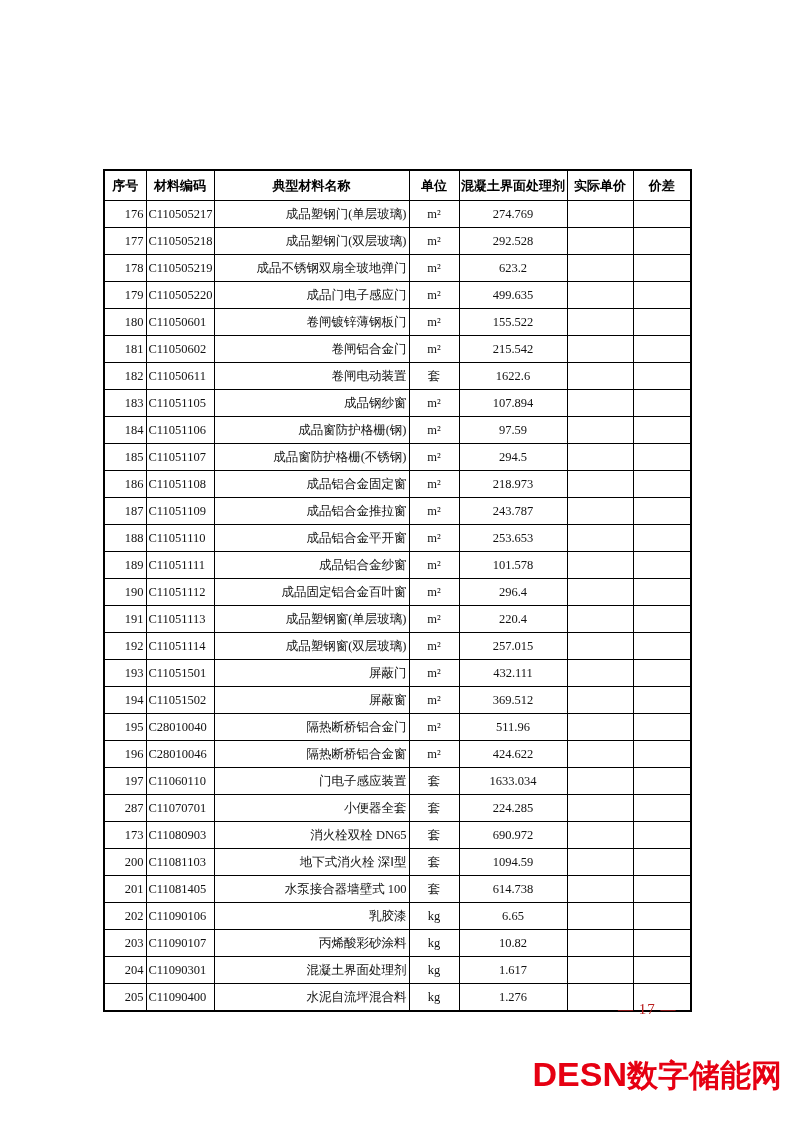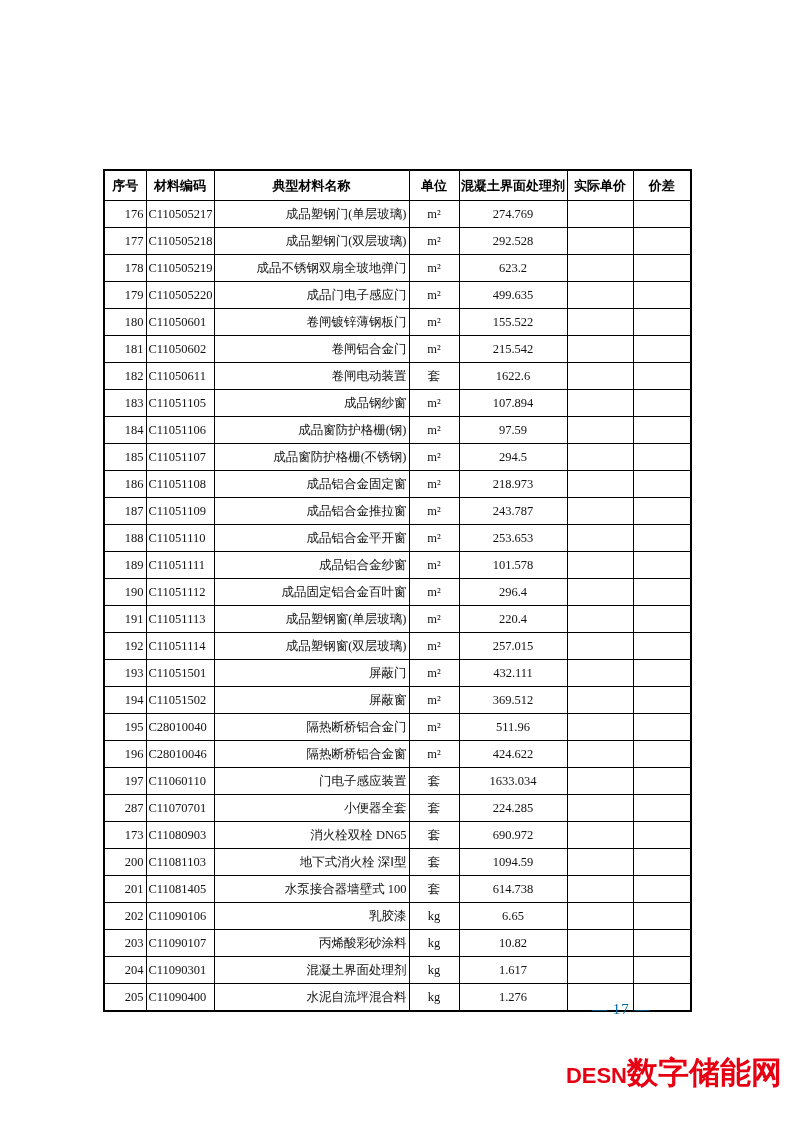--- a/index.html
+++ b/index.html
@@ -47,36 +47,36 @@
   td.c0 { text-align: right; }
   td.c1 { text-align: left; padding-left: 8px; }
   td.c2 { text-align: right; padding-left: 9px; font-size: 13px; }
   td.c3 { text-align: center; }
   td.c4 { text-align: center; }
   td.c5 { text-align: center; }
   td.c6 { text-align: center; }
 
   .page-number {
     position: absolute;
-    top: 1001px; left: 592px;
+    top: 1001px; left: 618px;
     font-size: 15px;
-    color: #0369a1;
+    color: #b91c1c;
     letter-spacing: 1px;
     white-space: nowrap;
   }
   .watermark {
     position: absolute;
     top: 1057px; right: 12px;
     font-weight: bold;
     white-space: nowrap;
     line-height: 1;
   }
   .watermark .wm-en {
     font-family: "Liberation Sans", sans-serif;
-    font-size: 22px;
+    font-size: 34px;
     font-weight: bold;
     letter-spacing: 0px;
   }
   .watermark .wm-zh {
     font-family: "Liberation Sans", sans-serif;
     font-size: 31px;
     font-weight: bold;
     text-align: center;
   }
 </style>

